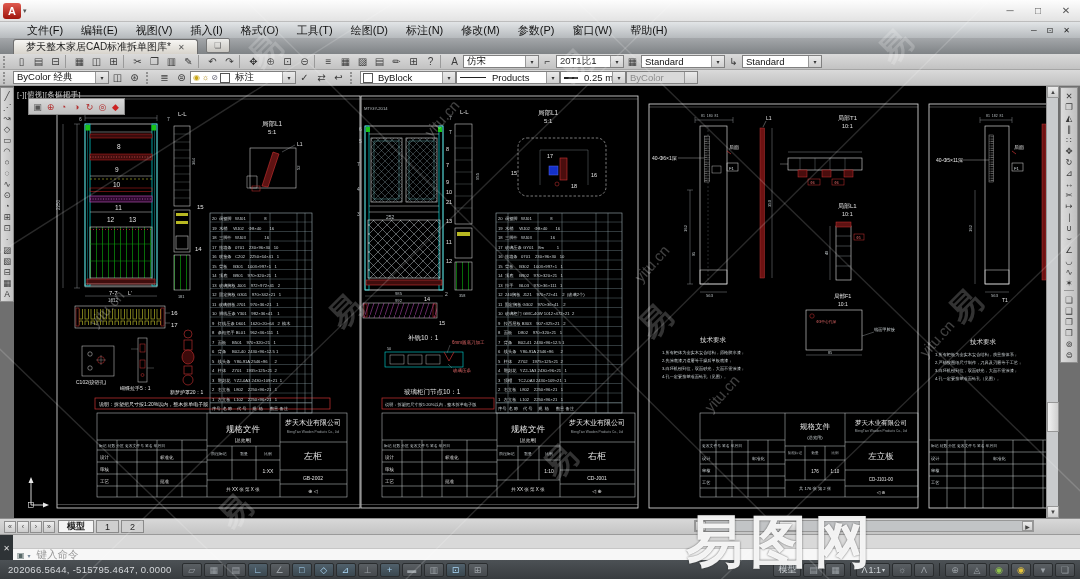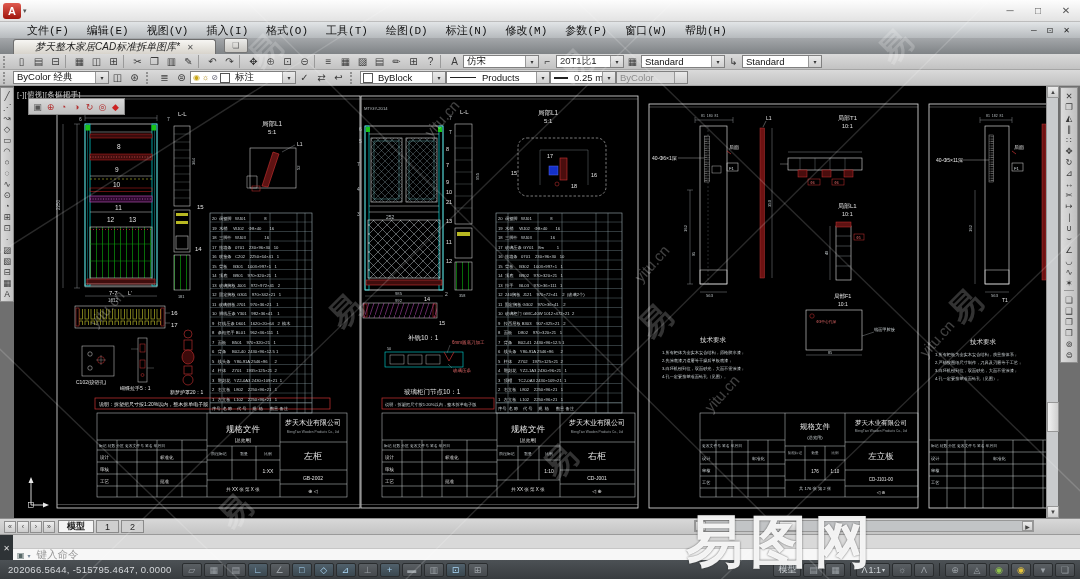--- a/index.html
+++ b/index.html
@@ -10,28 +10,28 @@
             display:flex;align-items:center;border-bottom:1px solid #bdbdbd;box-sizing:border-box;}
   .applogo{width:18px;height:16px;margin-left:3px;background:linear-gradient(#e05a4f,#9f150c);
            border-radius:3px;color:#fff;font-weight:bold;font-size:11px;display:flex;align-items:center;justify-content:center;z-index:2;}
   .logo-caret{font-size:7px;color:#555;margin-left:2px;z-index:2;}
   .tb-title{position:absolute;left:0;right:0;text-align:center;font-size:11px;color:#333;}
   .winctl{margin-left:auto;display:flex;z-index:2;}
   .winctl span{width:28px;height:20px;display:flex;align-items:center;justify-content:center;font-size:10px;color:#555;}
   
   .menubar{position:absolute;top:22px;left:0;right:0;height:16px;background:linear-gradient(#e2e5e7,#b6babd);
            display:flex;align-items:center;font-size:11px;color:#111;}
-  .menubar .mi{padding:0 9px;height:100%;display:flex;align-items:center;white-space:nowrap;font-family:Liberation Mono, monospace;}
+  .menubar .mi{padding:0 9px;height:100%;display:flex;align-items:center;white-space:nowrap;}
   .docctl{margin-left:auto;display:flex;padding-right:5px;}
   .docctl span{font-size:8px;color:#222;padding:0 5px;}
   
   .tabbar{position:absolute;top:38px;left:0;right:0;height:16px;background:linear-gradient(#a4a7aa,#7f8386);
           display:flex;align-items:flex-end;}
   .filetab{margin-left:13px;height:15px;background:linear-gradient(#f7f6f3,#d8d4cc);border:1px solid #6e6e6e;border-bottom:none;
-           border-radius:3px 3px 0 0;display:flex;align-items:center;font-size:10px;padding:0 21px;color:#222;box-sizing:border-box;font-style:italic;}
+           border-radius:3px 3px 0 0;display:flex;align-items:center;font-size:10px;padding:0 12px;color:#222;box-sizing:border-box;}
   .filetab .x{margin-left:7px;font-size:8px;color:#555;}
   .newtab{width:22px;height:13px;margin:0 0 1px 8px;background:linear-gradient(#ececea,#c7c5c0);border:1px solid #777;
           border-radius:2px;font-size:8px;color:#666;display:flex;align-items:center;justify-content:center;}
   
   .tbrow{position:absolute;left:0;right:0;background:linear-gradient(#dadada,#c2c2c2);display:flex;align-items:center;
          border-bottom:1px solid #a5a5a5;box-sizing:border-box;}
   .tb1{top:54px;height:16px;}
   .tb2{top:70px;height:16px;}
   .tbi{width:17px;height:14px;display:flex;align-items:center;justify-content:center;font-size:10px;color:#3a3a3a;flex:none;}
   .tsep{width:4px;height:13px;border-left:1px solid #9a9a9a;margin:0 1px;flex:none;}
@@ -238,21 +238,21 @@
     <span class="val">标注</span>
     <span class="da">▾</span>
   </div>
   <div style="display:flex">
 
   <span class="tbi">✓</span>
       <span class="tbi">⇄</span>
       <span class="tbi">↩</span>
     </div>
   <span class="grip"></span>
-  <div class="combo" style="width:86px">
+  <div class="combo" style="width:96px">
     <span class="csw"></span>
     <span class="val">ByBlock</span>
     <span class="da">▾</span>
   </div>
   <div class="combo" style="width:104px">
     <span class="ltline"></span>
     <span class="val">Products</span>
     <span class="da">▾</span>
   </div>
   <div class="combo" style="width:66px">

